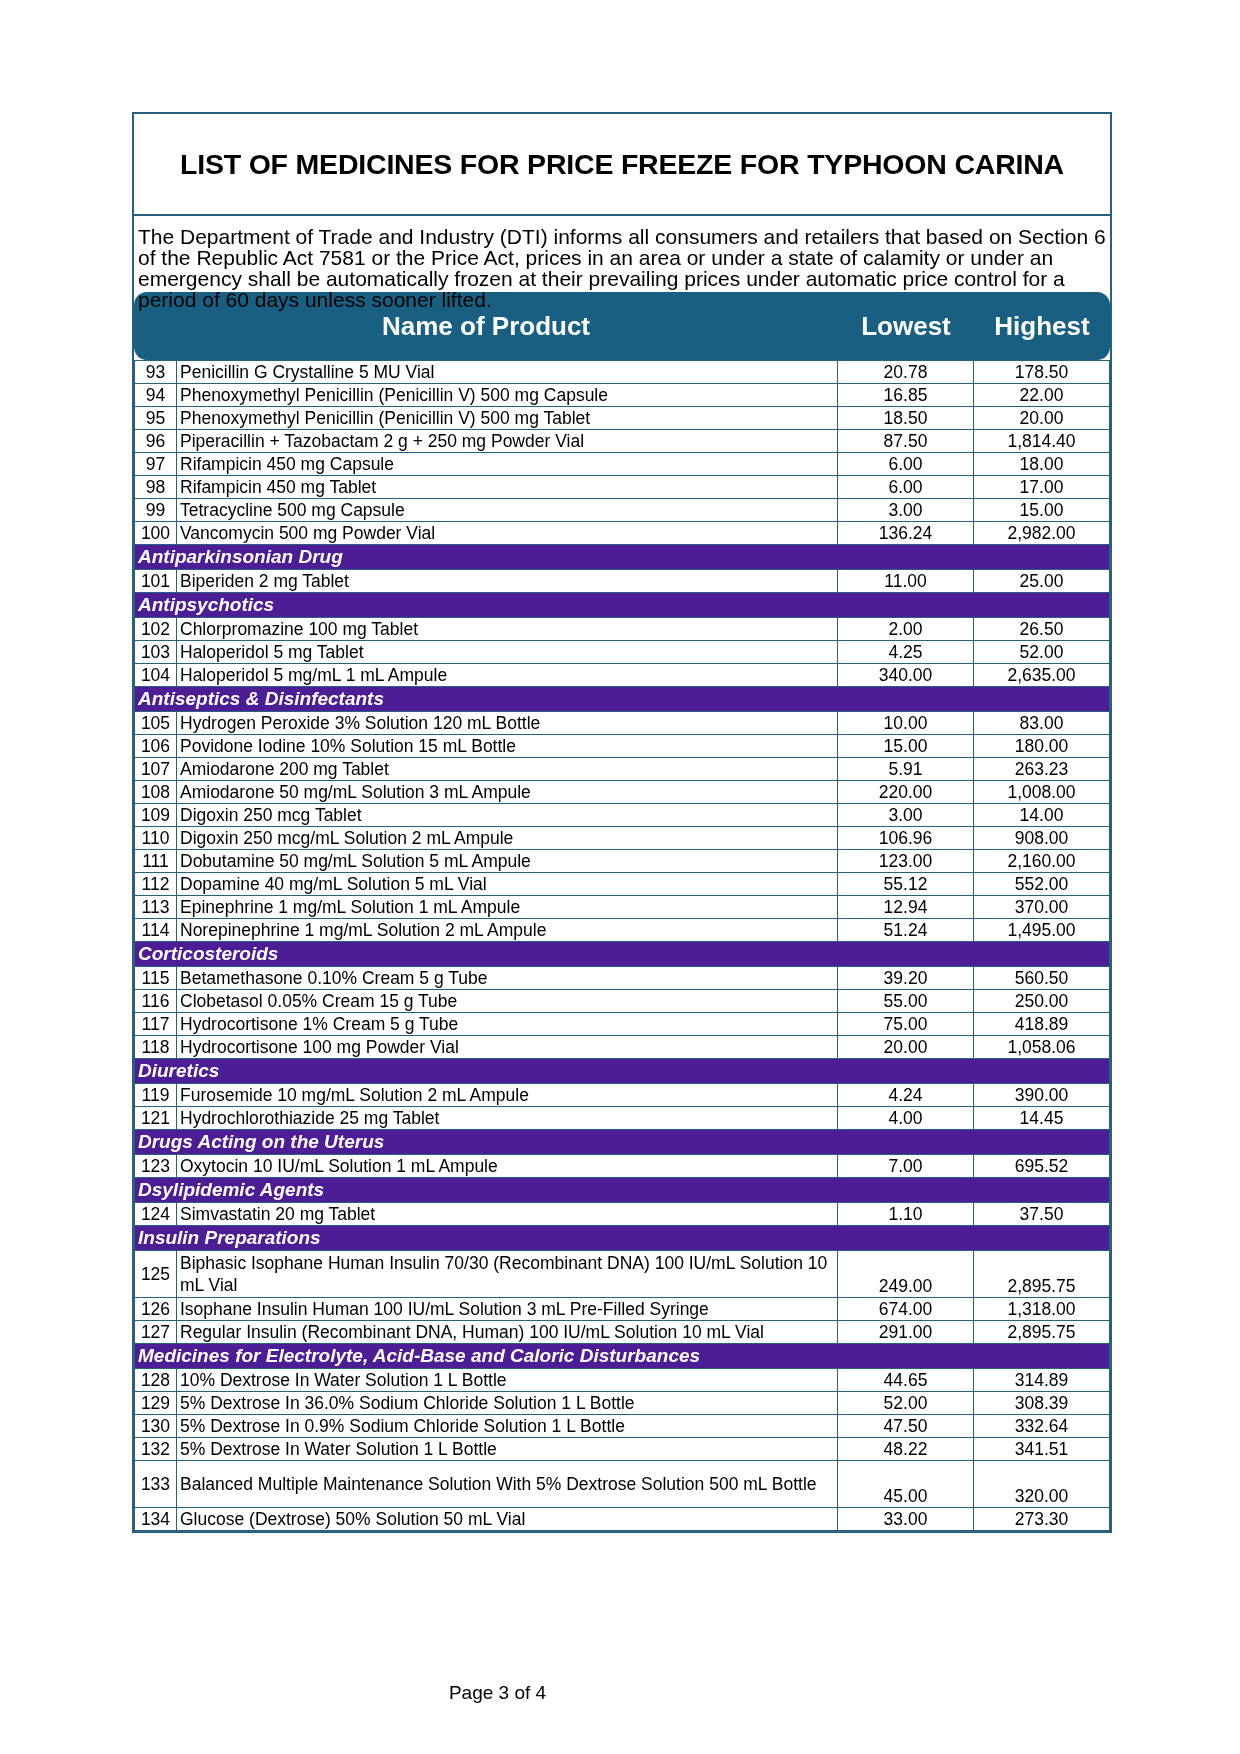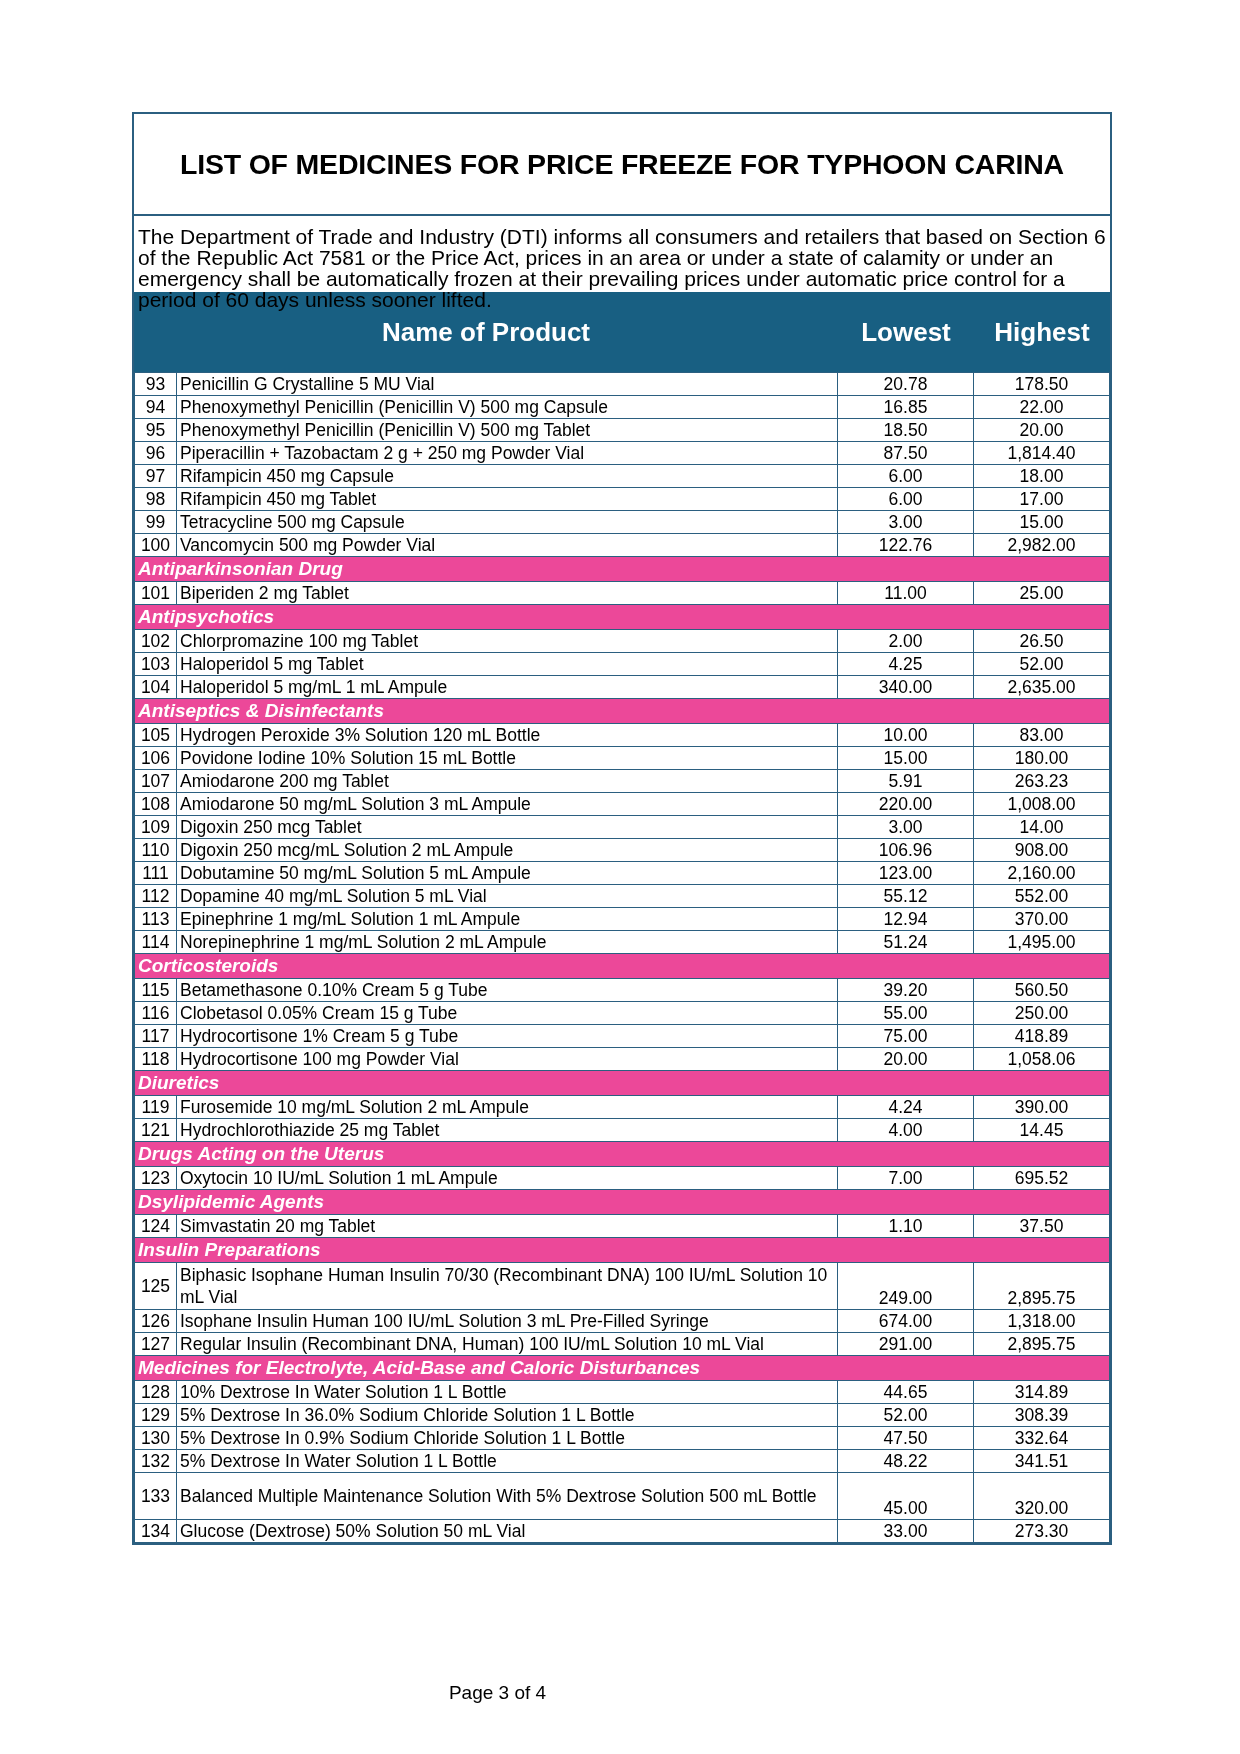--- a/index.html
+++ b/index.html
@@ -1,34 +1,34 @@
 <!DOCTYPE html>
 <html><head>
 <meta charset="utf-8">
 <style>
   html, body { margin: 0; padding: 0; background: #ffffff; }
   body { width: 1240px; height: 1754px; position: relative; font-family: "Liberation Sans", sans-serif; color: #000; }
   .doc { position: absolute; left: 132px; top: 112px; width: 980px; border: 2px solid #2b5f80; box-sizing: border-box; }
   .title-box { height: 100px; display: flex; align-items: center; justify-content: center; border-bottom: 2px solid #2b5f80; }
   .title { font-family: "Liberation Sans", sans-serif; font-weight: bold; font-size: 28.5px; letter-spacing: -0.2px; white-space: nowrap; text-align: right; }
   .notice { padding: 10px 4px 2px 4px; font-size: 21px; line-height: 21px; height: 76px; box-sizing: border-box; }
-  .header { background: #185f82; color: #ffffff; height: 80px; display: grid; grid-template-columns: 42px 1fr 136px 136px; align-items: center; font-weight: bold; font-size: 26px; }
+  .header { background: #185f82; color: #ffffff; height: 68px; display: grid; grid-template-columns: 42px 1fr 136px 136px; align-items: center; font-weight: bold; font-size: 26px; border-radius: 13px; }
   .header .h-name { text-align: center; grid-column: 1 / 3; padding-left: 0; }
   .header .h-low, .header .h-high { text-align: center; }
   table.grid { border-collapse: collapse; width: 100%; table-layout: fixed; font-size: 17.5px; }
   table.grid col.c-num { width: 42px; }
   table.grid col.c-low { width: 136px; }
   table.grid col.c-high { width: 136px; }
   table.grid td { border: 1.5px solid #2b5f80; padding: 0 3px; height: 22px; line-height: 22px; vertical-align: middle; white-space: nowrap; }
   table.grid td.num { text-align: center; padding: 0; }
   table.grid td.val { text-align: center; }
   table.grid tr.tall td { height: 46px; line-height: 22px; }
   table.grid tr.tall td.val { vertical-align: bottom; }
   table.grid tr.tall td.name { white-space: normal; }
-  table.grid tr.cat td { background: #ec4899; color: #ffffff; font-weight: bold; font-style: italic; font-size: 19px; height: 24px; line-height: 24px; }
+  table.grid tr.cat td { background: #4c1d95; color: #ffffff; font-weight: bold; font-style: italic; font-size: 19px; height: 24px; line-height: 24px; }
   .footer { position: absolute; top: 1682px; left: 0; width: 995px; text-align: center; font-size: 19px; }
 </style>
 </head>
 <body>
 
 <div class="doc">
   <div class="title-box">
     <div class="title">LIST OF MEDICINES FOR PRICE FREEZE FOR TYPHOON CARINA</div>
   </div>
   <div class="notice">The Department of Trade and Industry (DTI) informs all consumers and retailers that based on Section 6 of the Republic Act 7581 or the Price Act, prices in an area or under a state of calamity or under an emergency shall be automatically frozen at their prevailing prices under automatic price control for a period of 60 days unless sooner lifted.</div>
@@ -83,21 +83,21 @@
         </tr>
         <tr>
           <td class="num">99</td>
           <td class="name">Tetracycline 500 mg Capsule</td>
           <td class="val">3.00</td>
           <td class="val">15.00</td>
         </tr>
         <tr>
           <td class="num">100</td>
           <td class="name">Vancomycin 500 mg Powder Vial</td>
-          <td class="val">122.76</td>
+          <td class="val">136.24</td>
           <td class="val">2,982.00</td>
         </tr>
         <tr class="cat">
           <td colspan="4">Antiparkinsonian Drug</td>
         </tr>
         <tr>
           <td class="num">101</td>
           <td class="name">Biperiden 2 mg Tablet</td>
           <td class="val">11.00</td>
           <td class="val">25.00</td>

